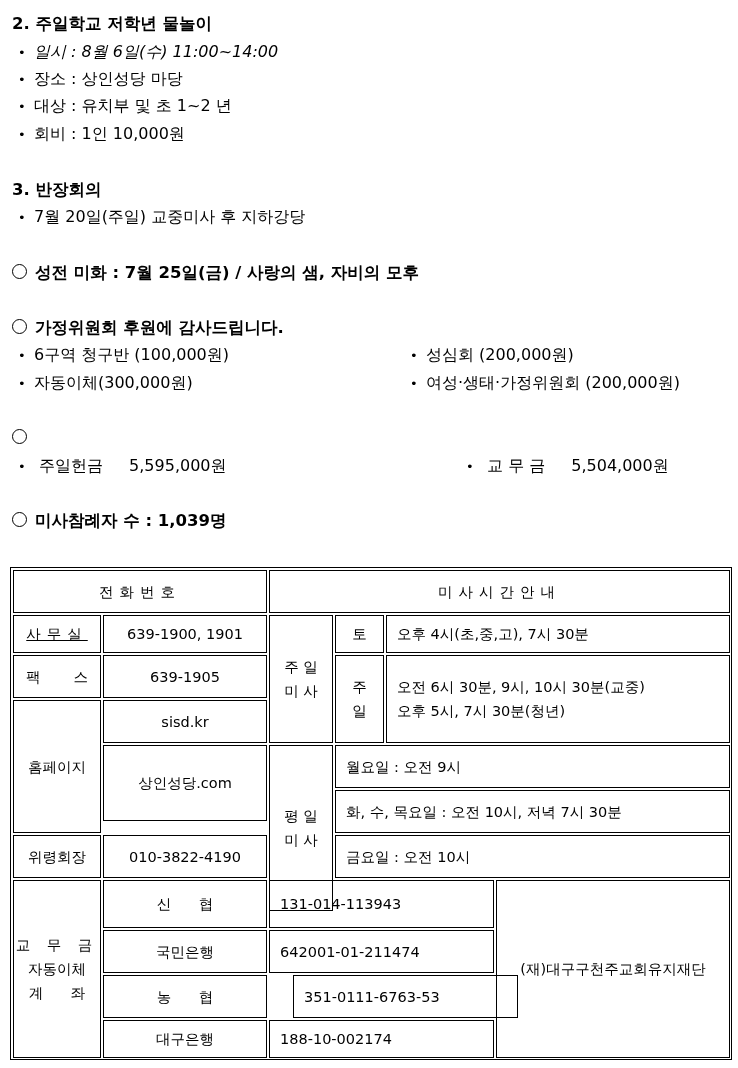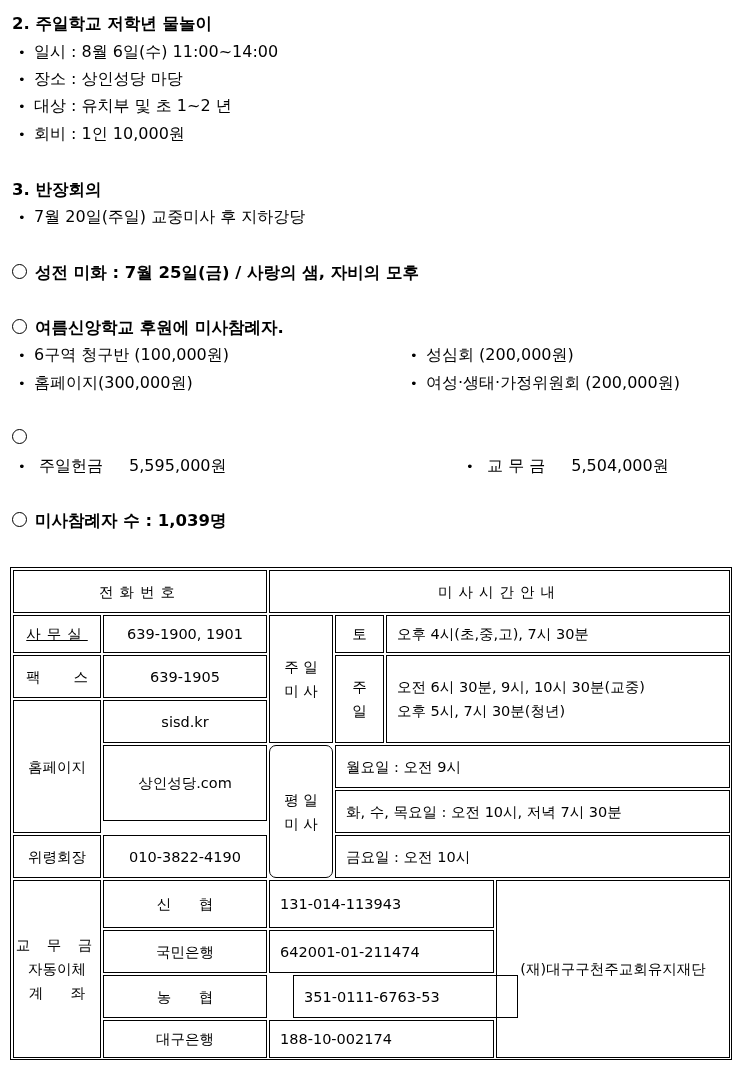--- a/index.html
+++ b/index.html
@@ -15,38 +15,38 @@
           align-items:center; font-size:14.5px; line-height:24px; overflow:hidden; }
   .c { justify-content:center; text-align:center; }
   .l { justify-content:flex-start; padding-left:10px; }
   .sp { letter-spacing:6px; }
   .multi { flex-direction:column; justify-content:center; }
 </style>
 </head>
 <body>
 
 <div class="line heading" style="left:12px;top:14px;">2. 주일학교 저학년 물놀이</div>
-<div class="line bullet" style="left:18px;top:42px;">일시 : 8월 6일(수) 11:00~14:00</div>
+<div class="line bullet" style="left:18px;top:42px;font-style:italic;">일시 : 8월 6일(수) 11:00~14:00</div>
 <div class="line bullet" style="left:18px;top:69px;">장소 : 상인성당 마당</div>
 <div class="line bullet" style="left:18px;top:96px;">대상 : 유치부 및 초 1~2 년</div>
 <div class="line bullet" style="left:18px;top:124px;">회비 : 1인 10,000원</div>
 
 <div class="line heading" style="left:12px;top:180px;">3. 반장회의</div>
 <div class="line bullet" style="left:18px;top:207px;">7월 20일(주일) 교중미사 후 지하강당</div>
 
 <div class="line heading" style="left:12px;top:263px;">
   <span class="circle"></span><span>성전 미화 : 7월 25일(금) / 사랑의 샘, 자비의 모후</span>
 </div>
 
 <div class="line heading" style="left:12px;top:318px;">
-  <span class="circle"></span><span>여름신앙학교 후원에 미사참례자.</span>
+  <span class="circle"></span><span>가정위원회 후원에 감사드립니다.</span>
 </div>
 <div class="line bullet" style="left:18px;top:345px;">6구역 청구반 (100,000원)</div>
 <div class="line bullet" style="left:410px;top:345px;">성심회 (200,000원)</div>
-<div class="line bullet" style="left:18px;top:373px;">홈페이지(300,000원)</div>
+<div class="line bullet" style="left:18px;top:373px;">자동이체(300,000원)</div>
 <div class="line bullet" style="left:410px;top:373px;">여성·생태·가정위원회 (200,000원)</div>
 
 <div class="line heading" style="left:12px;top:428px;">
   <span class="circle"></span>
 </div>
 <div class="line bullet" style="left:18px;top:456px;">
   <span>주일헌금</span><span style="display:inline-block;width:26px"></span><span>5,595,000원</span>
 </div>
 <div class="line bullet" style="left:466px;top:456px;">
   <span>교 무 금</span><span style="display:inline-block;width:26px"></span><span>5,504,000원</span>
@@ -86,21 +86,21 @@
 
 <div class="cell c multi" style="left:335px;top:655px;width:49px;height:88px;">
   <span>주</span>
   <span>일</span>
 </div>
 <div class="cell l multi" style="left:386px;top:655px;width:344px;height:88px;align-items:flex-start;">
   <span>오전 6시 30분, 9시, 10시 30분(교중)</span>
   <span>오후 5시, 7시 30분(청년)</span>
 </div>
 
-<div class="cell c multi" style="left:269px;top:745px;width:64px;height:133px;border-radius:7px;">
+<div class="cell c multi" style="left:269px;top:745px;width:64px;height:166px;">
   <span>평 일</span>
   <span>미 사</span>
 </div>
 <div class="cell l" style="left:335px;top:745px;width:395px;height:43px;">월요일 : 오전 9시</div>
 <div class="cell l" style="left:335px;top:790px;width:395px;height:43px;">화, 수, 목요일 : 오전 10시, 저녁 7시 30분</div>
 <div class="cell l" style="left:335px;top:835px;width:395px;height:43px;">금요일 : 오전 10시</div>
 
 <div class="cell c multi" style="left:13px;top:880px;width:88px;height:178px;">
   <span class="sp" style="white-space:pre">교 무 금</span>
   <span>자동이체</span>

